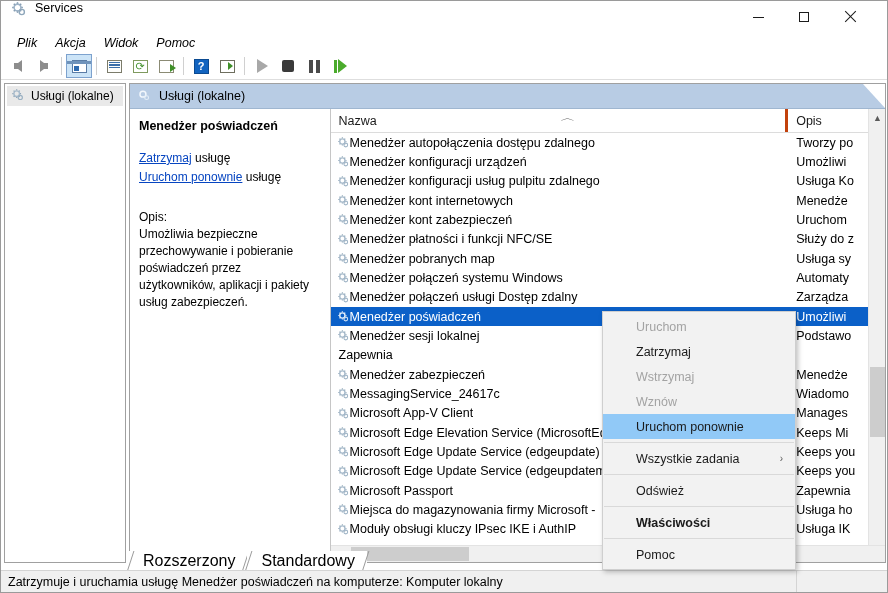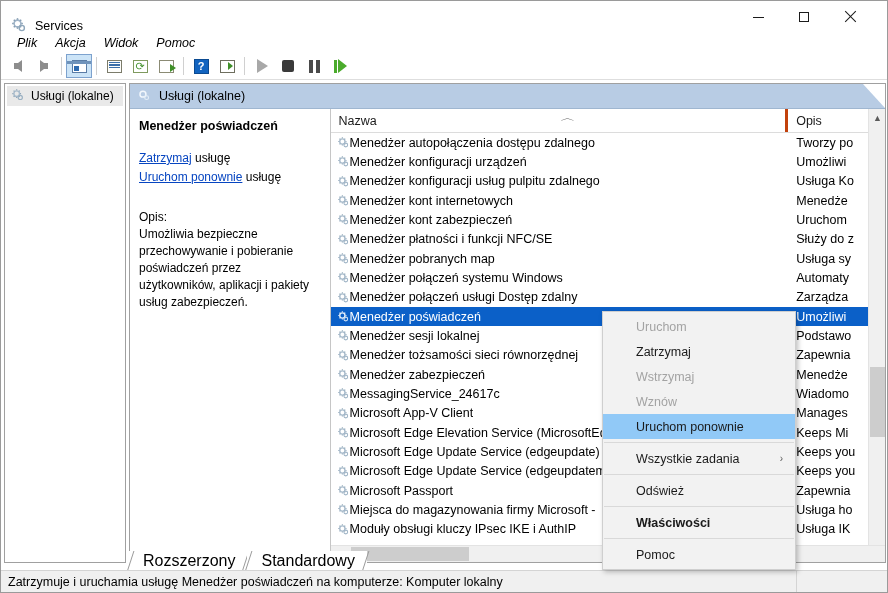--- a/index.html
+++ b/index.html
@@ -21,21 +21,21 @@
     box-sizing: border-box;
   }
 
   
   .titlebar {
     position: absolute;
     left: 0; top: 0;
     width: 872px; height: 32px;
     background: #ffffff;
     display: flex;
-    align-items: flex-end;
+    align-items: flex-start;
   }
   .title-icon {
     width: 16px; height: 16px;
     margin-left: 10px; margin-right: 8px;
     position: relative;
     flex: 0 0 auto;
   }
   .title-text {
     font-size: 12.5px;
     color: #000000;
@@ -770,39 +770,20 @@
                       <line x1="4" y1="9.4" x2="3.1" y2="10.3"></line>
                     </g>
                     <circle cx="10.8" cy="11.1" r="2.3" fill="none" stroke="#9fb4c6" stroke-width="1.3"></circle>
                   </svg>
                 </span>
                 <span class="t">Menedżer sesji lokalnej</span>
               </div>
               <div class="ds">Podstawo</div>
             </div>
             <div class="row">
-              <div class="nm">
-                <span class="gear">
-                  <svg width="13" height="13" viewBox="0 0 16 16">
-                    <circle cx="6.6" cy="6.8" r="3.2" fill="none" stroke="#a9bccc" stroke-width="1.7"></circle>
-                    <g stroke="#93a9bb" stroke-width="1.4">
-                      <line x1="6.6" y1="1.6" x2="6.6" y2="2.8"></line>
-                      <line x1="6.6" y1="10.6" x2="6.6" y2="11.8"></line>
-                      <line x1="1.6" y1="6.8" x2="2.8" y2="6.8"></line>
-                      <line x1="10.5" y1="6.8" x2="11.7" y2="6.8"></line>
-                      <line x1="3.1" y1="3.3" x2="4" y2="4.2"></line>
-                      <line x1="9.2" y1="9.4" x2="10.1" y2="10.3"></line>
-                      <line x1="10.1" y1="3.3" x2="9.2" y2="4.2"></line>
-                      <line x1="4" y1="9.4" x2="3.1" y2="10.3"></line>
-                    </g>
-                    <circle cx="10.8" cy="11.1" r="2.3" fill="none" stroke="#9fb4c6" stroke-width="1.3"></circle>
-                  </svg>
-                </span>
-                <span class="t">Menedżer tożsamości sieci równorzędnej</span>
-              </div>
               <div class="ds">Zapewnia</div>
             </div>
             <div class="row">
               <div class="nm">
                 <span class="gear">
                   <svg width="13" height="13" viewBox="0 0 16 16">
                     <circle cx="6.6" cy="6.8" r="3.2" fill="none" stroke="#a9bccc" stroke-width="1.7"></circle>
                     <g stroke="#93a9bb" stroke-width="1.4">
                       <line x1="6.6" y1="1.6" x2="6.6" y2="2.8"></line>
                       <line x1="6.6" y1="10.6" x2="6.6" y2="11.8"></line>

